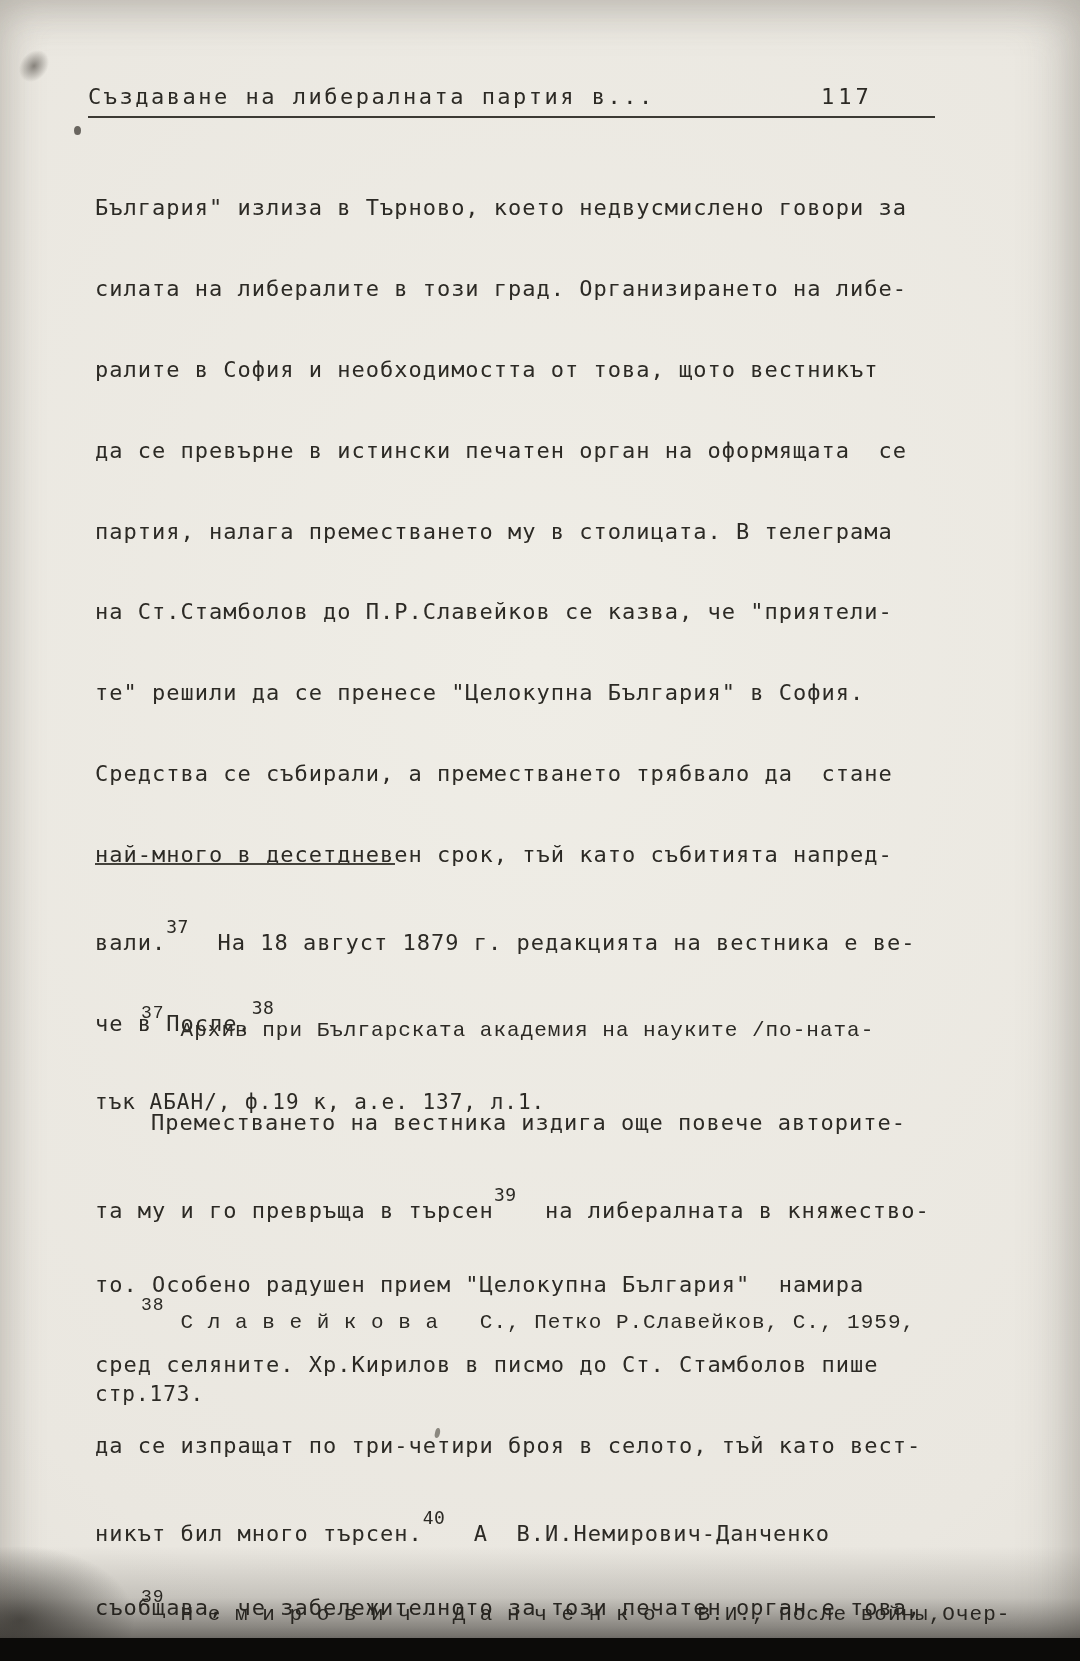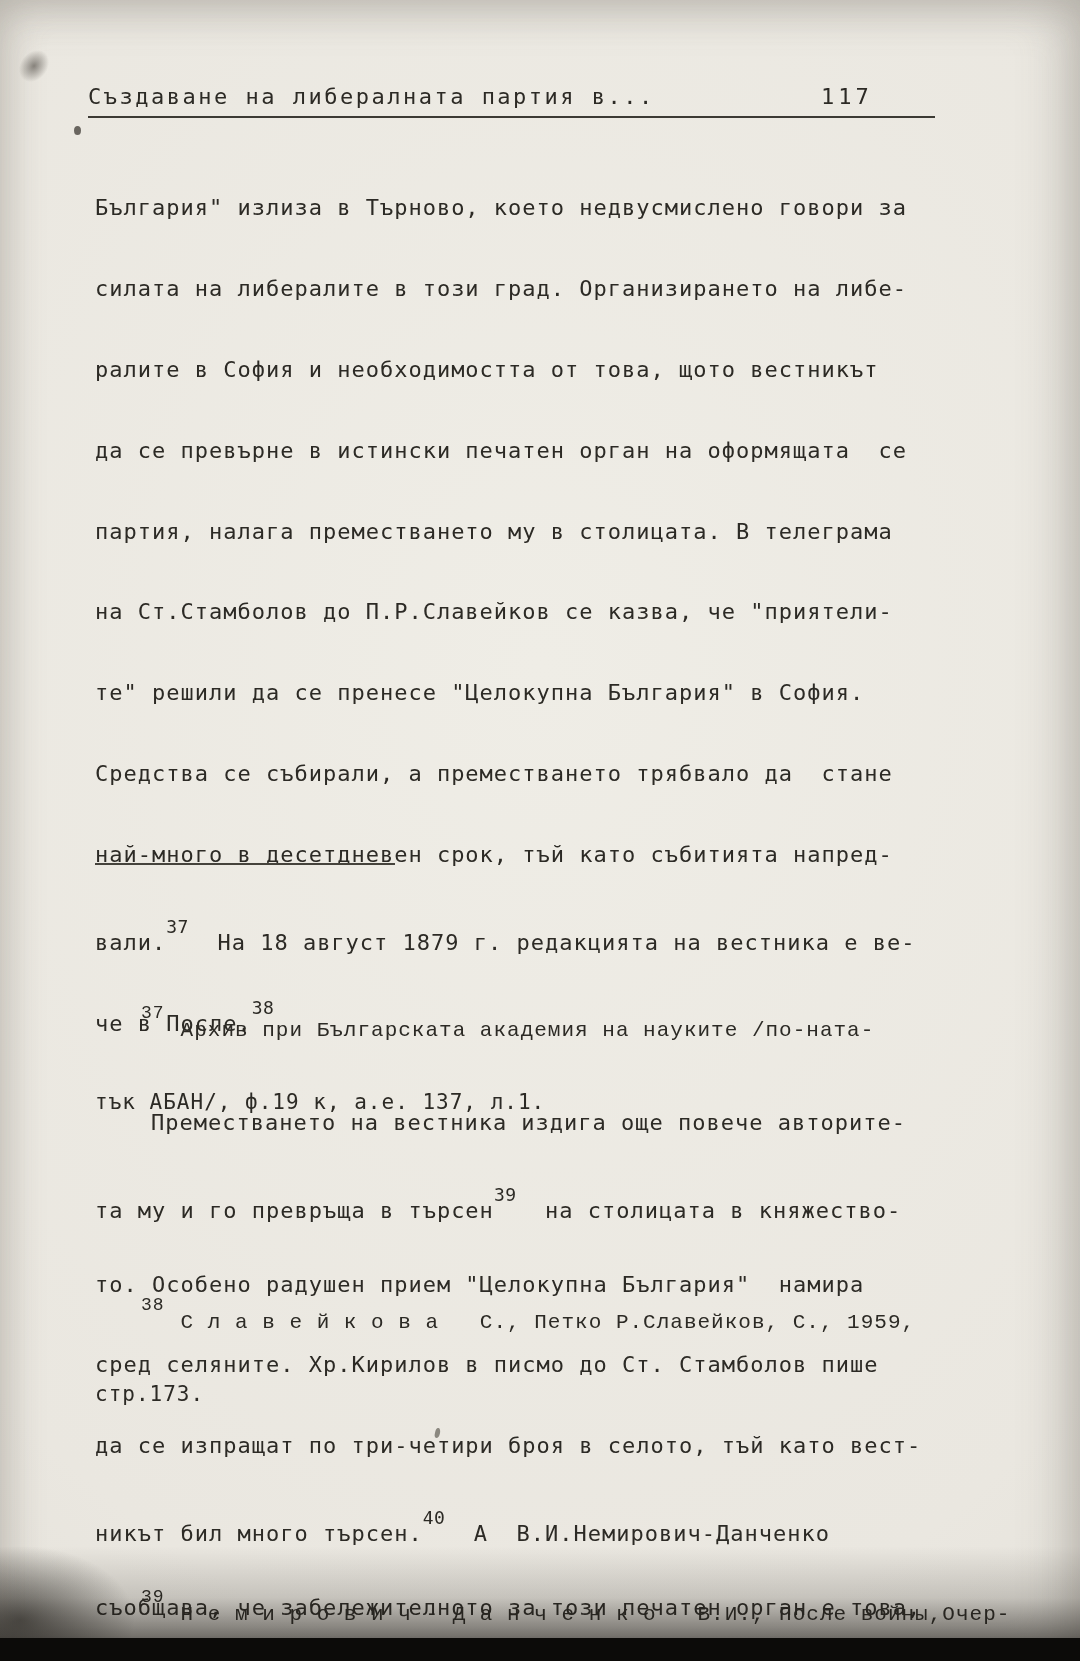--- a/index.html
+++ b/index.html
@@ -101,21 +101,21 @@
     <div class="line">да се превърне в истински печатен орган на оформящата  се</div>
     <div class="line">партия, налага преместването му в столицата. В телеграма</div>
     <div class="line">на Ст.Стамболов до П.Р.Славейков се казва, че "приятели-</div>
     <div class="line">те" решили да се пренесе "Целокупна България" в София.</div>
     <div class="line">Средства се събирали, а преместването трябвало да  стане</div>
     <div class="line">най-много в десетдневен срок, тъй като събитията напред-</div>
     <div class="line"><span>вали.</span><sup class="fn-ref">37</sup><span>  На 18 август 1879 г. редакцията на вестника е ве-</span></div>
     <div class="line"><span>че в После.</span><sup class="fn-ref">38</sup><span></span></div>
 
     <div class="line indent">Преместването на вестника издига още повече авторите-</div>
-    <div class="line"><span>та му и го превръща в търсен</span><sup class="fn-ref">39</sup><span>  на столицата в княжество-</span></div>
+    <div class="line"><span>та му и го превръща в търсен</span><sup class="fn-ref">39</sup><span>  на либералната в княжество-</span></div>
     <div class="line">то. Особено радушен прием "Целокупна България"  намира</div>
     <div class="line">сред селяните. Хр.Кирилов в писмо до Ст. Стамболов пише</div>
     <div class="line">да се изпращат по три-четири броя в селото, тъй като вест-</div>
     <div class="line"><span>никът бил много търсен.</span><sup class="fn-ref">40</sup><span>  А  В.И.Немирович-Данченко</span></div>
     <div class="line">съобщава, че забележителното за този печатен орган е това,</div>
     
     
     
     
     

